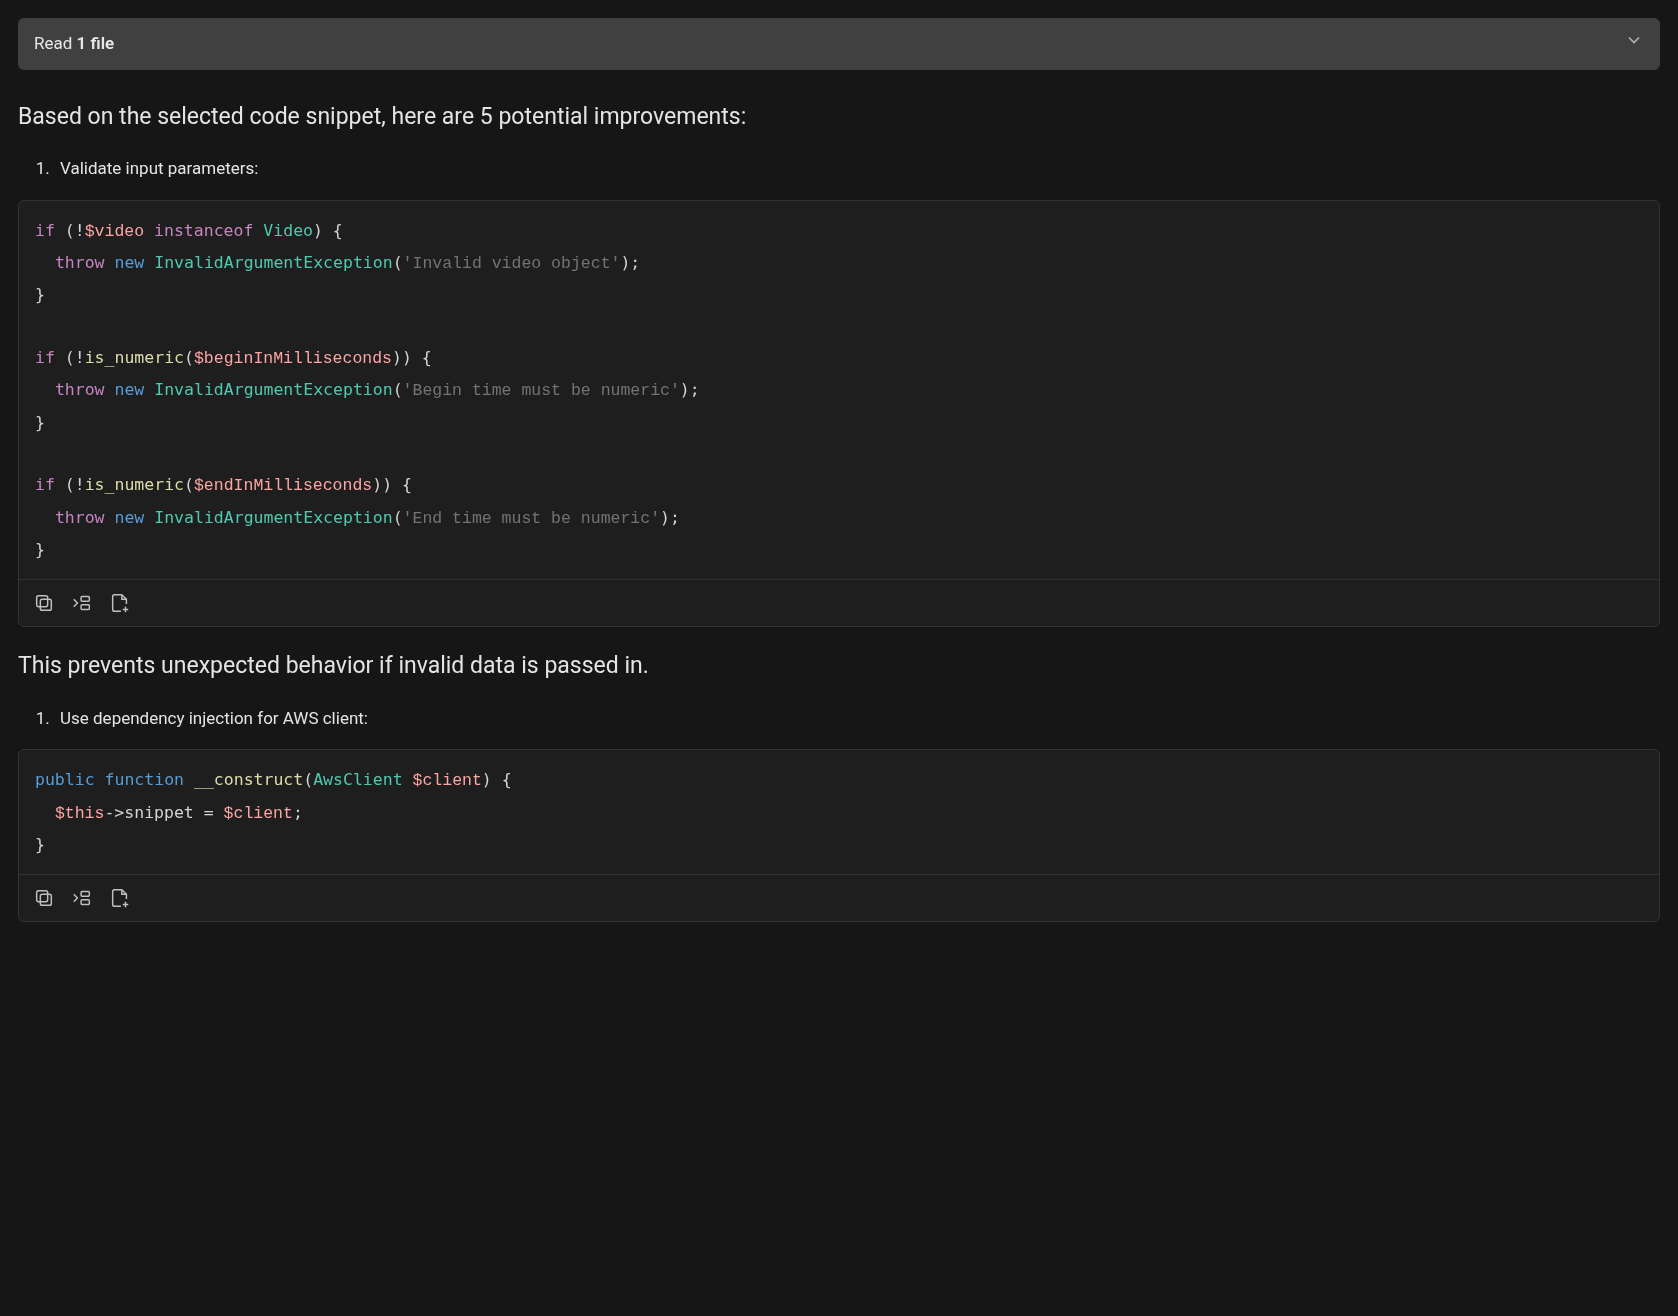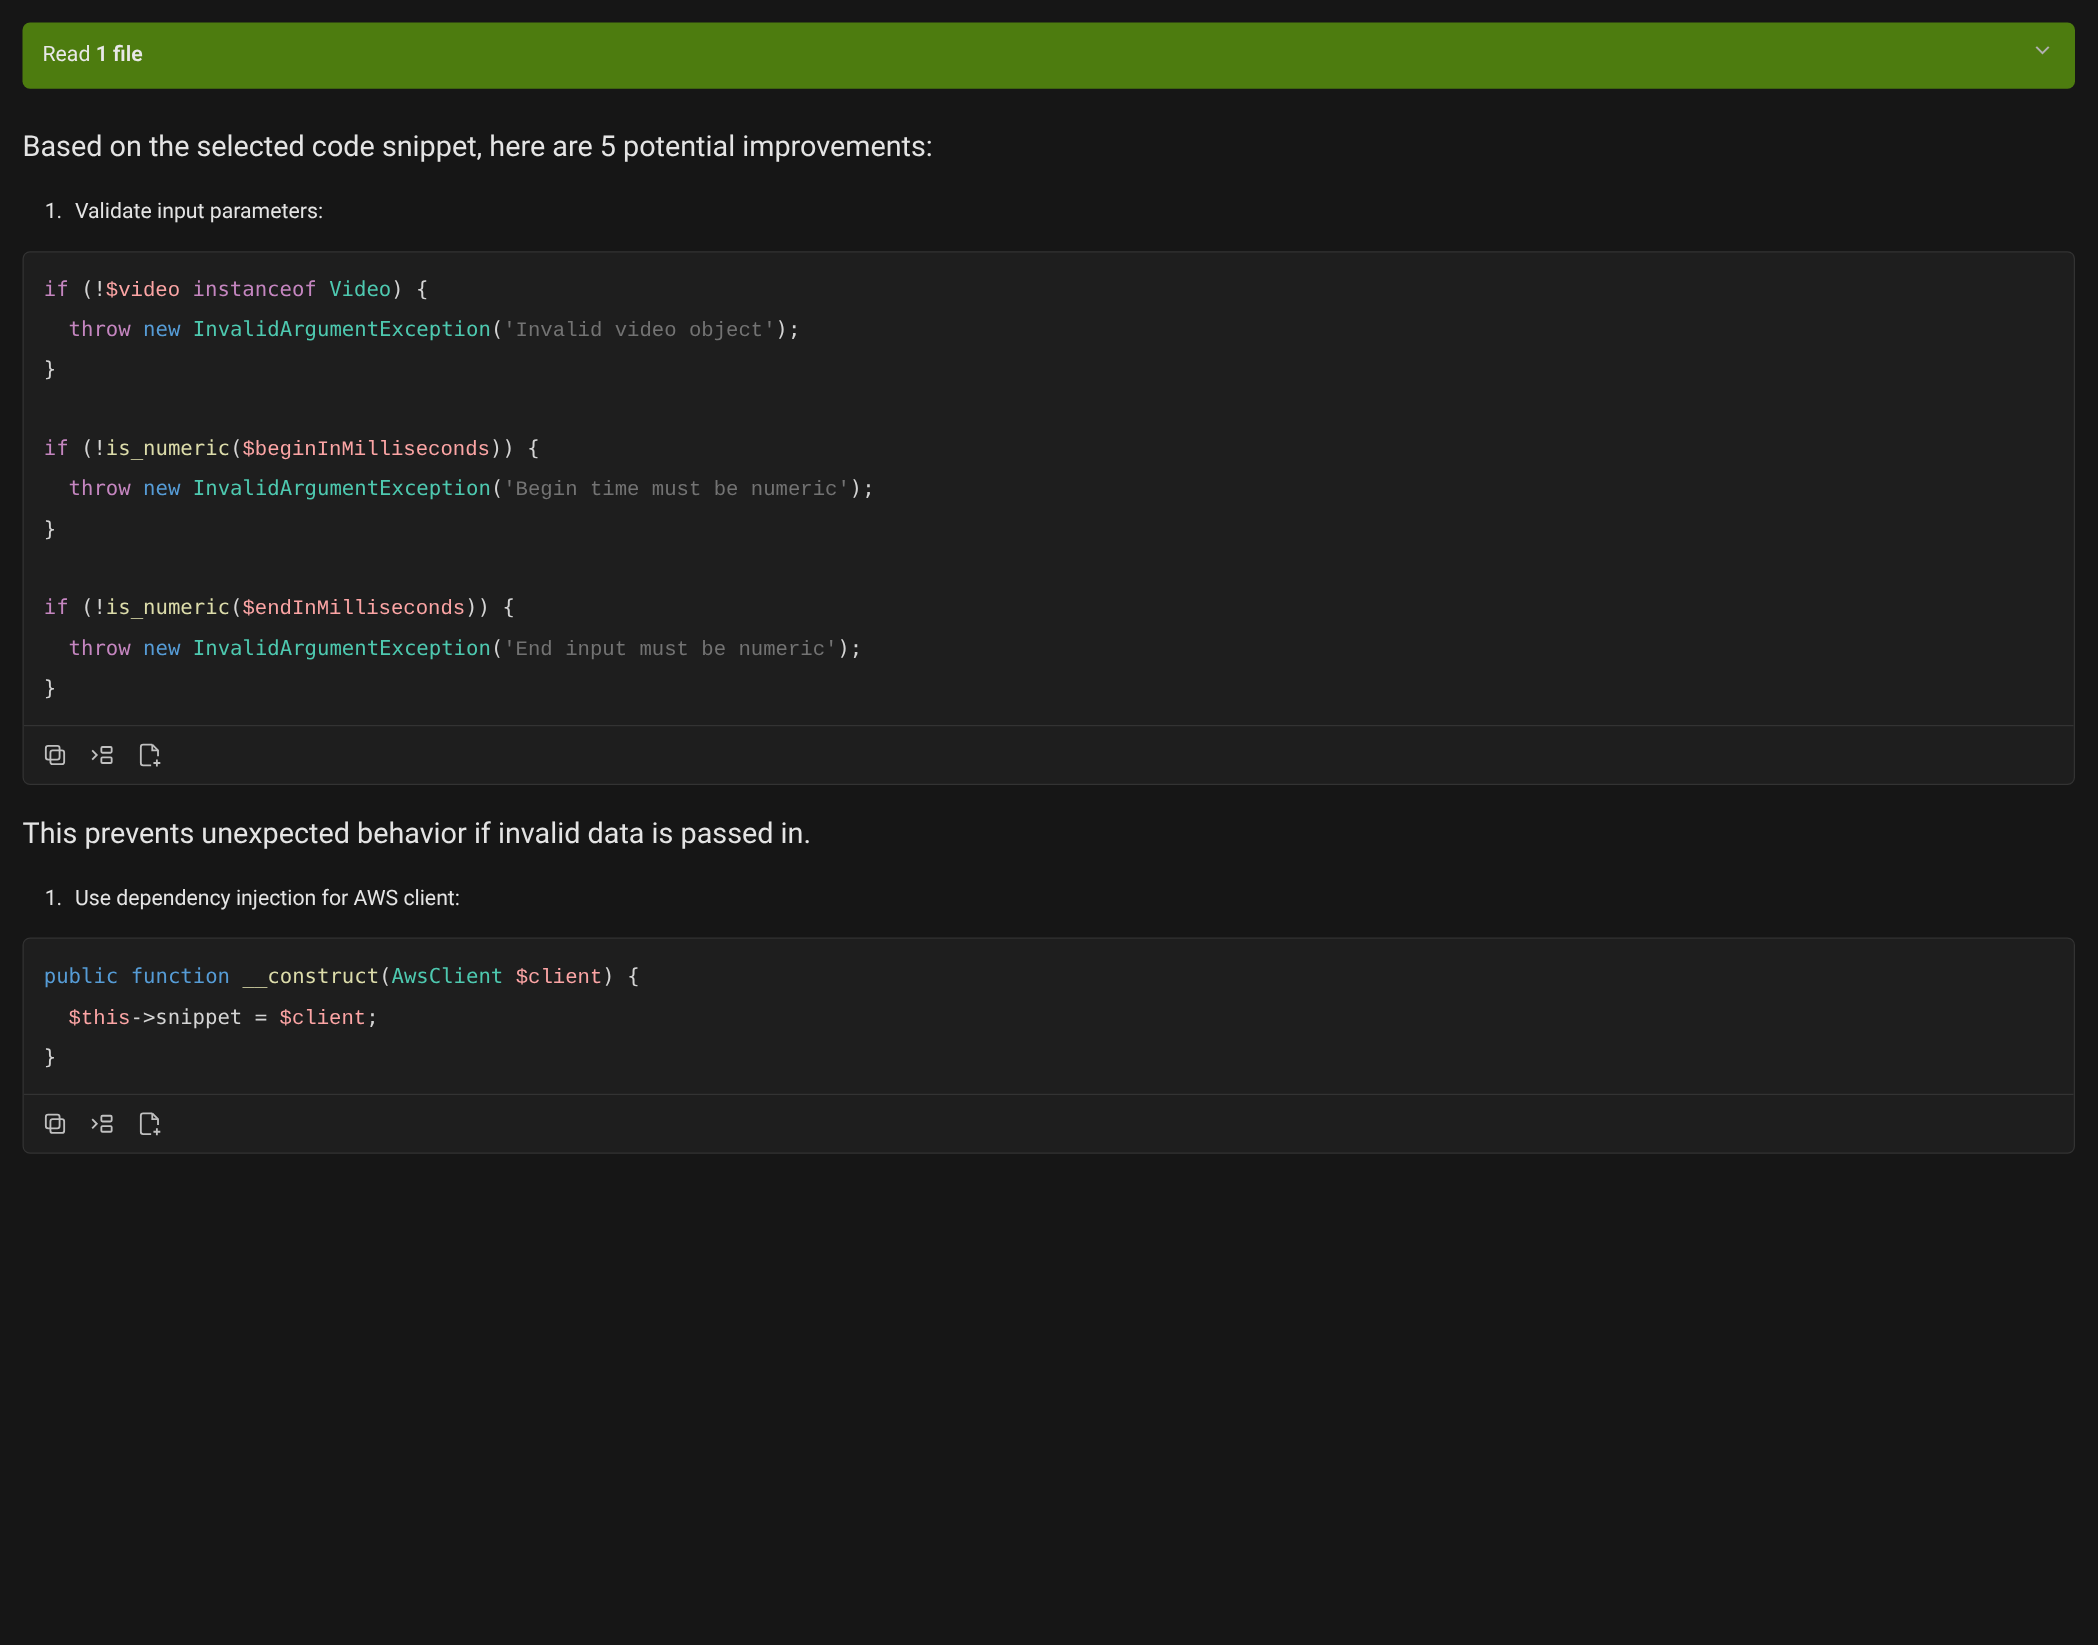--- a/index.html
+++ b/index.html
@@ -5,21 +5,21 @@
   * { box-sizing: border-box; margin: 0; padding: 0; }
   body {
     background: #161616;
     color: #d0d0d0;
     font-family: -apple-system, BlinkMacSystemFont, "Segoe UI", Roboto, sans-serif;
     font-size: 17px;
     padding: 18px;
     line-height: 1.5;
   }
   .collapsible-header {
-    background: #4d7c0f;
+    background: #404040;
     border-radius: 6px;
     padding: 12px 16px;
     display: flex;
     justify-content: space-between;
     align-items: center;
     cursor: pointer;
     margin-bottom: 30px;
   }
   .collapsible-header .label {
     color: #e8e8e8;
@@ -88,21 +88,21 @@
 <div class="code-block">
   <pre><span class="tok-kw">if</span><span class="tok-punc"> (!</span><span class="tok-var">$video</span><span class="tok-punc"> </span><span class="tok-kw">instanceof</span><span class="tok-punc"> </span><span class="tok-type">Video</span><span class="tok-punc">) {</span>
 <span class="tok-punc">  </span><span class="tok-throw">throw</span><span class="tok-punc"> </span><span class="tok-new">new</span><span class="tok-punc"> </span><span class="tok-type">InvalidArgumentException</span><span class="tok-punc">(</span><span class="tok-str">'Invalid video object'</span><span class="tok-punc">);</span>
 <span class="tok-punc">}</span>
 
 <span class="tok-kw">if</span><span class="tok-punc"> (!</span><span class="tok-fn">is_numeric</span><span class="tok-punc">(</span><span class="tok-var">$beginInMilliseconds</span><span class="tok-punc">)) {</span>
 <span class="tok-punc">  </span><span class="tok-throw">throw</span><span class="tok-punc"> </span><span class="tok-new">new</span><span class="tok-punc"> </span><span class="tok-type">InvalidArgumentException</span><span class="tok-punc">(</span><span class="tok-str">'Begin time must be numeric'</span><span class="tok-punc">);</span>
 <span class="tok-punc">}</span>
 
 <span class="tok-kw">if</span><span class="tok-punc"> (!</span><span class="tok-fn">is_numeric</span><span class="tok-punc">(</span><span class="tok-var">$endInMilliseconds</span><span class="tok-punc">)) {</span>
-<span class="tok-punc">  </span><span class="tok-throw">throw</span><span class="tok-punc"> </span><span class="tok-new">new</span><span class="tok-punc"> </span><span class="tok-type">InvalidArgumentException</span><span class="tok-punc">(</span><span class="tok-str">'End input must be numeric'</span><span class="tok-punc">);</span>
+<span class="tok-punc">  </span><span class="tok-throw">throw</span><span class="tok-punc"> </span><span class="tok-new">new</span><span class="tok-punc"> </span><span class="tok-type">InvalidArgumentException</span><span class="tok-punc">(</span><span class="tok-str">'End time must be numeric'</span><span class="tok-punc">);</span>
 <span class="tok-punc">}</span></pre>
   <div class="code-toolbar">
     <span class="tb-btn">
       <svg viewBox="0 0 24 24">
           <rect x="8" y="8" width="12" height="12" rx="2"></rect>
           <rect x="4" y="4" width="12" height="12" rx="2"></rect>
         </svg>
     </span>
     <span class="tb-btn">
       <svg viewBox="0 0 24 24">

